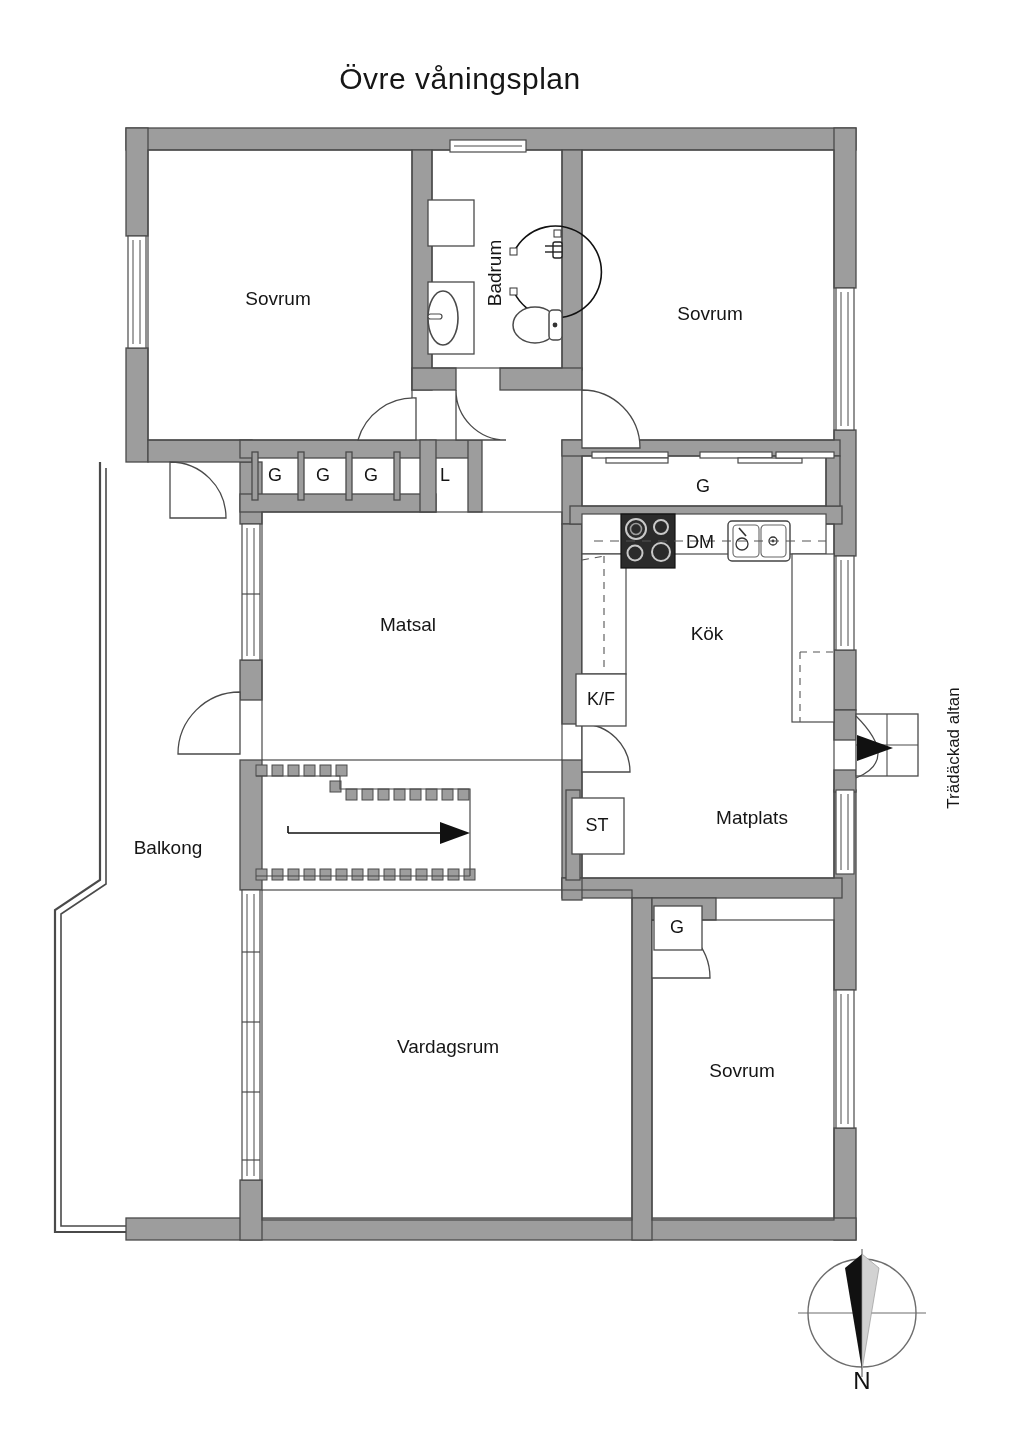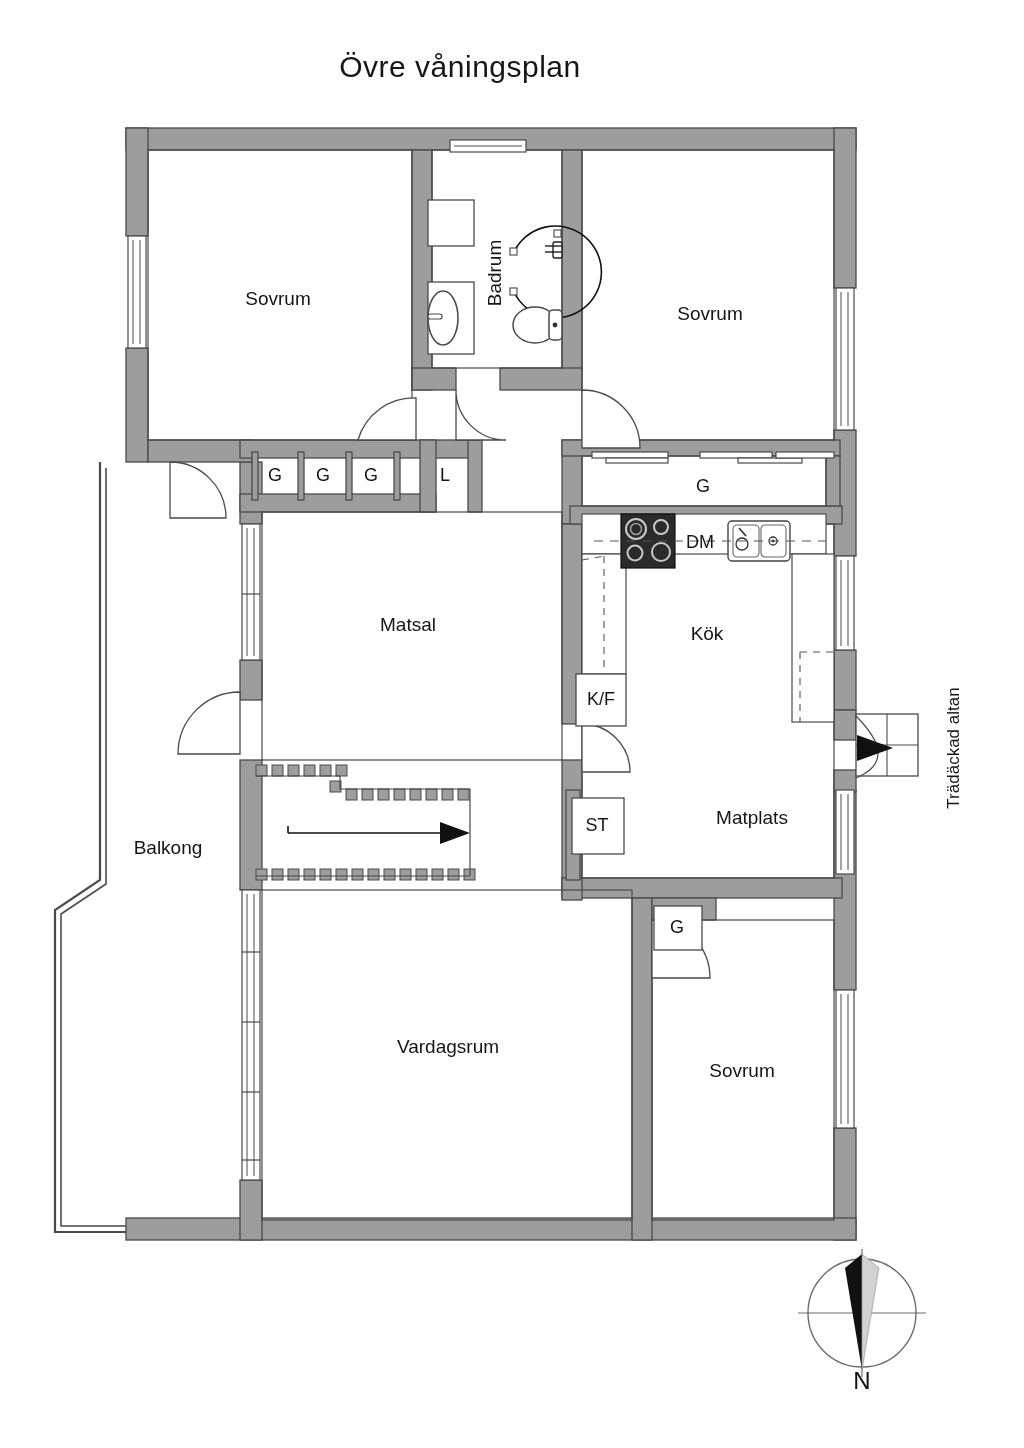--- a/index.html
+++ b/index.html
@@ -5,21 +5,21 @@
   html,body{margin:0;padding:0;background:#ffffff;}
   body{
     width:1024px;height:1448px;
     font-family:"Liberation Sans", sans-serif;
     color:#1a1a1a;
     position:relative;
     overflow:hidden;
   }
   #plan-title{
     position:absolute;
-    left:0;top:50px;width:920px;
+    left:0;top:62px;width:920px;
     text-align:center;
     font-size:30px;
     font-weight:400;
     letter-spacing:0.5px;
     color:#161616;
   }
   svg#floorplan{position:absolute;left:0;top:0;}
   .rlabel{
     font-family:"Liberation Sans", sans-serif;
     font-size:19px;

